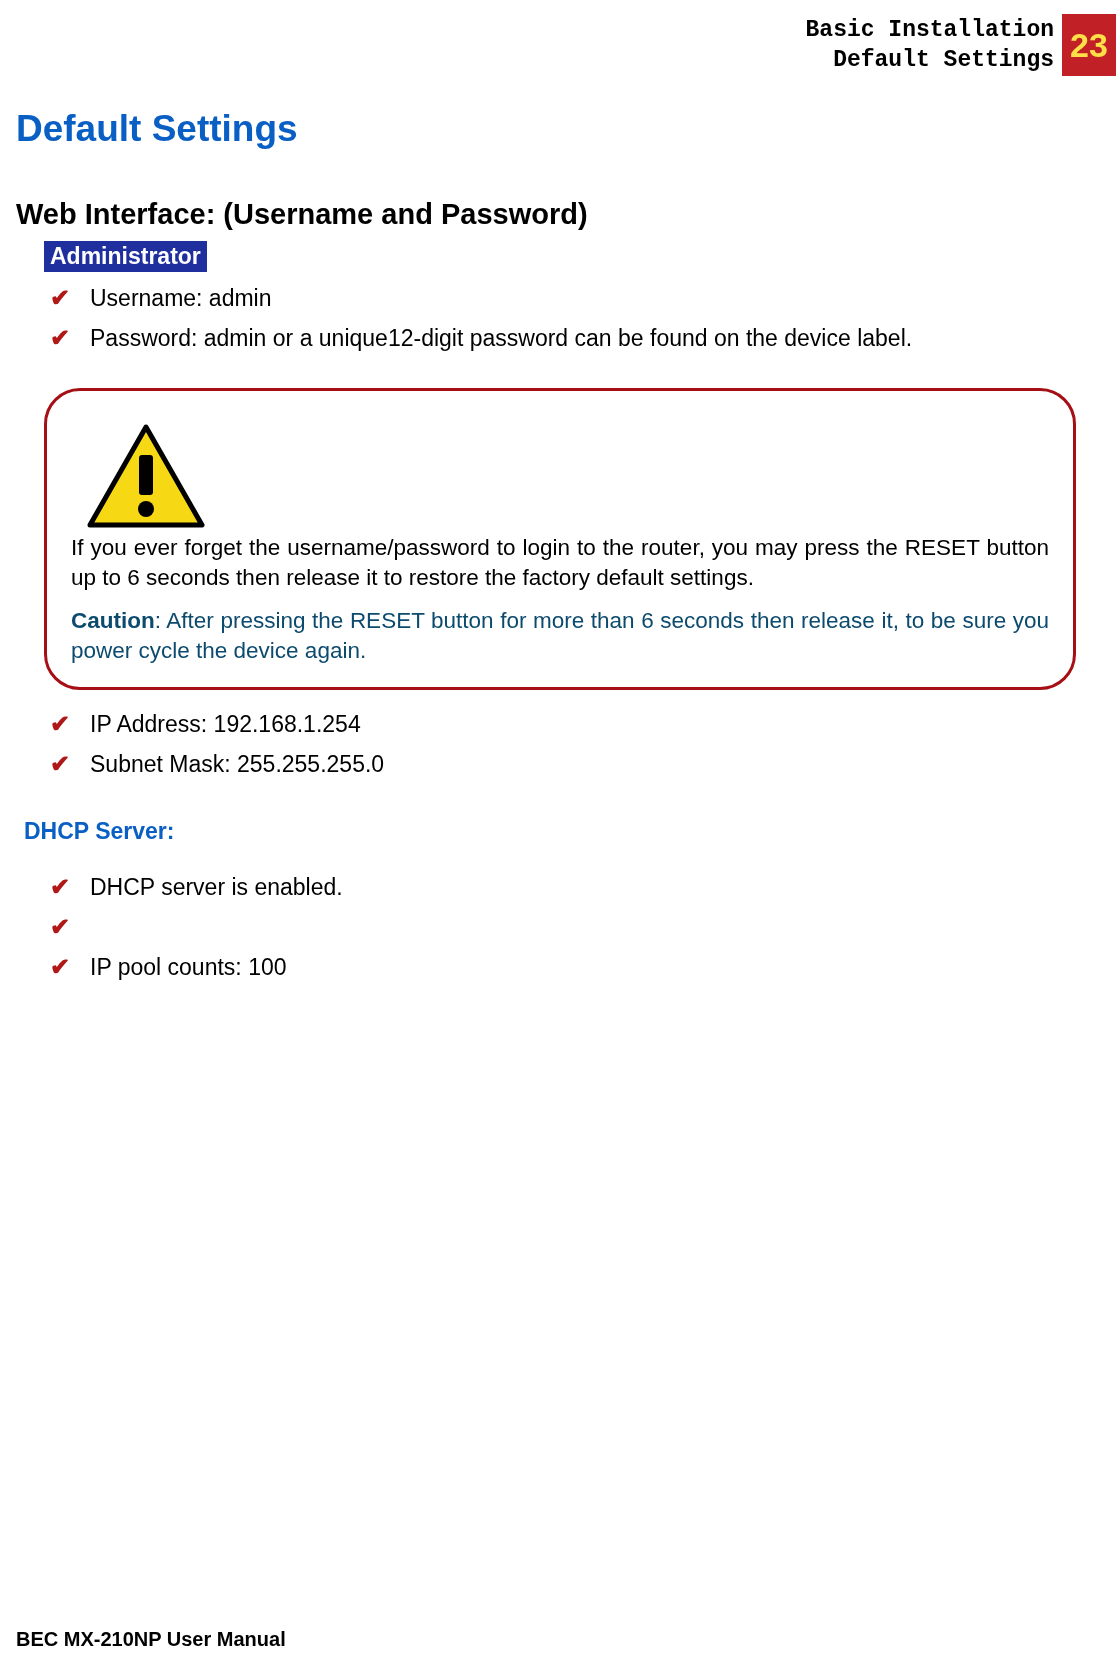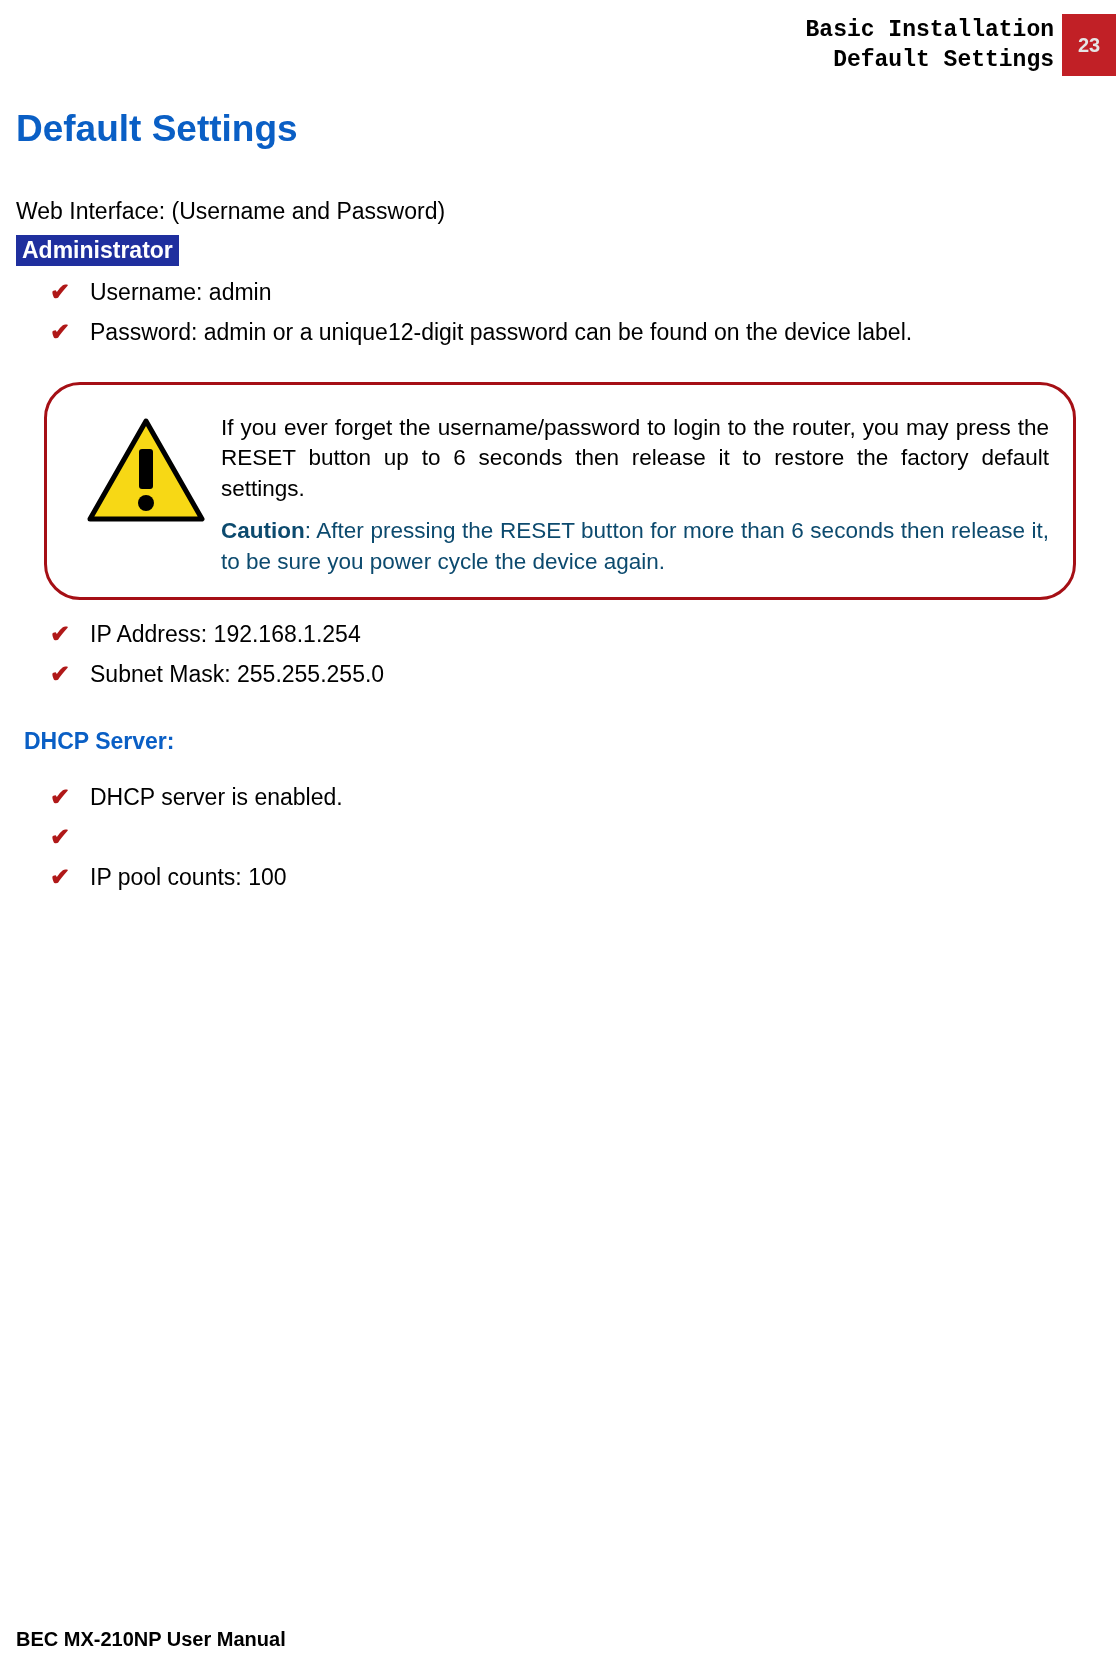--- a/index.html
+++ b/index.html
@@ -23,54 +23,55 @@
       text-align: right;
       font-weight: bold;
       font-size: 23px;
       line-height: 1.3;
       margin-right: 8px;
       padding-top: 2px;
       font-family: Liberation Mono, monospace;
     }
     .page-number-box {
       background: #c12026;
-      color: #e5e5e5;
-      font-weight: bold;
-      font-size: 20px;
+      color: #fde047;
+      font-weight: bold;
+      font-size: 34px;
       width: 54px;
       height: 62px;
       display: flex;
       align-items: center;
       justify-content: center;
     }
     .content {
       padding: 0 20px 0 16px;
     }
     h1.section-title {
       color: #0a5fc5;
       font-size: 37px;
       font-weight: bold;
       margin: 32px 0 48px 0;
     }
     .intro {
       font-size: 23px;
       margin-bottom: 44px;
     }
     .web-interface-heading {
-      font-size: 23px;
-      font-weight: normal;
+      font-size: 29px;
+      font-weight: bold;
       margin-bottom: 10px;
     }
     .admin-label {
       display: inline-block;
       background: #1f2f9e;
       color: #fff;
       font-weight: bold;
       font-size: 23px;
       padding: 2px 6px;
+      margin-left: 28px;
       margin-bottom: 12px;
     }
     ul.check-list {
       list-style: none;
       padding: 0;
       margin: 0 0 20px 34px;
     }
     ul.check-list li {
       font-size: 23px;
       margin-bottom: 12px;
@@ -84,20 +85,21 @@
       width: 40px;
       flex-shrink: 0;
     }
     .callout-box {
       border: 3px solid #a50f15;
       border-radius: 36px;
       margin: 36px 20px 20px 28px;
       padding: 28px 24px 20px 24px;
       display: flex;
       align-items: flex-start;
+      flex-direction: column;
     }
     .warning-icon-wrap {
       flex-shrink: 0;
       width: 150px;
       display: flex;
       justify-content: center;
       padding-top: 4px;
     }
     .warning-icon {
       width: 120px;

